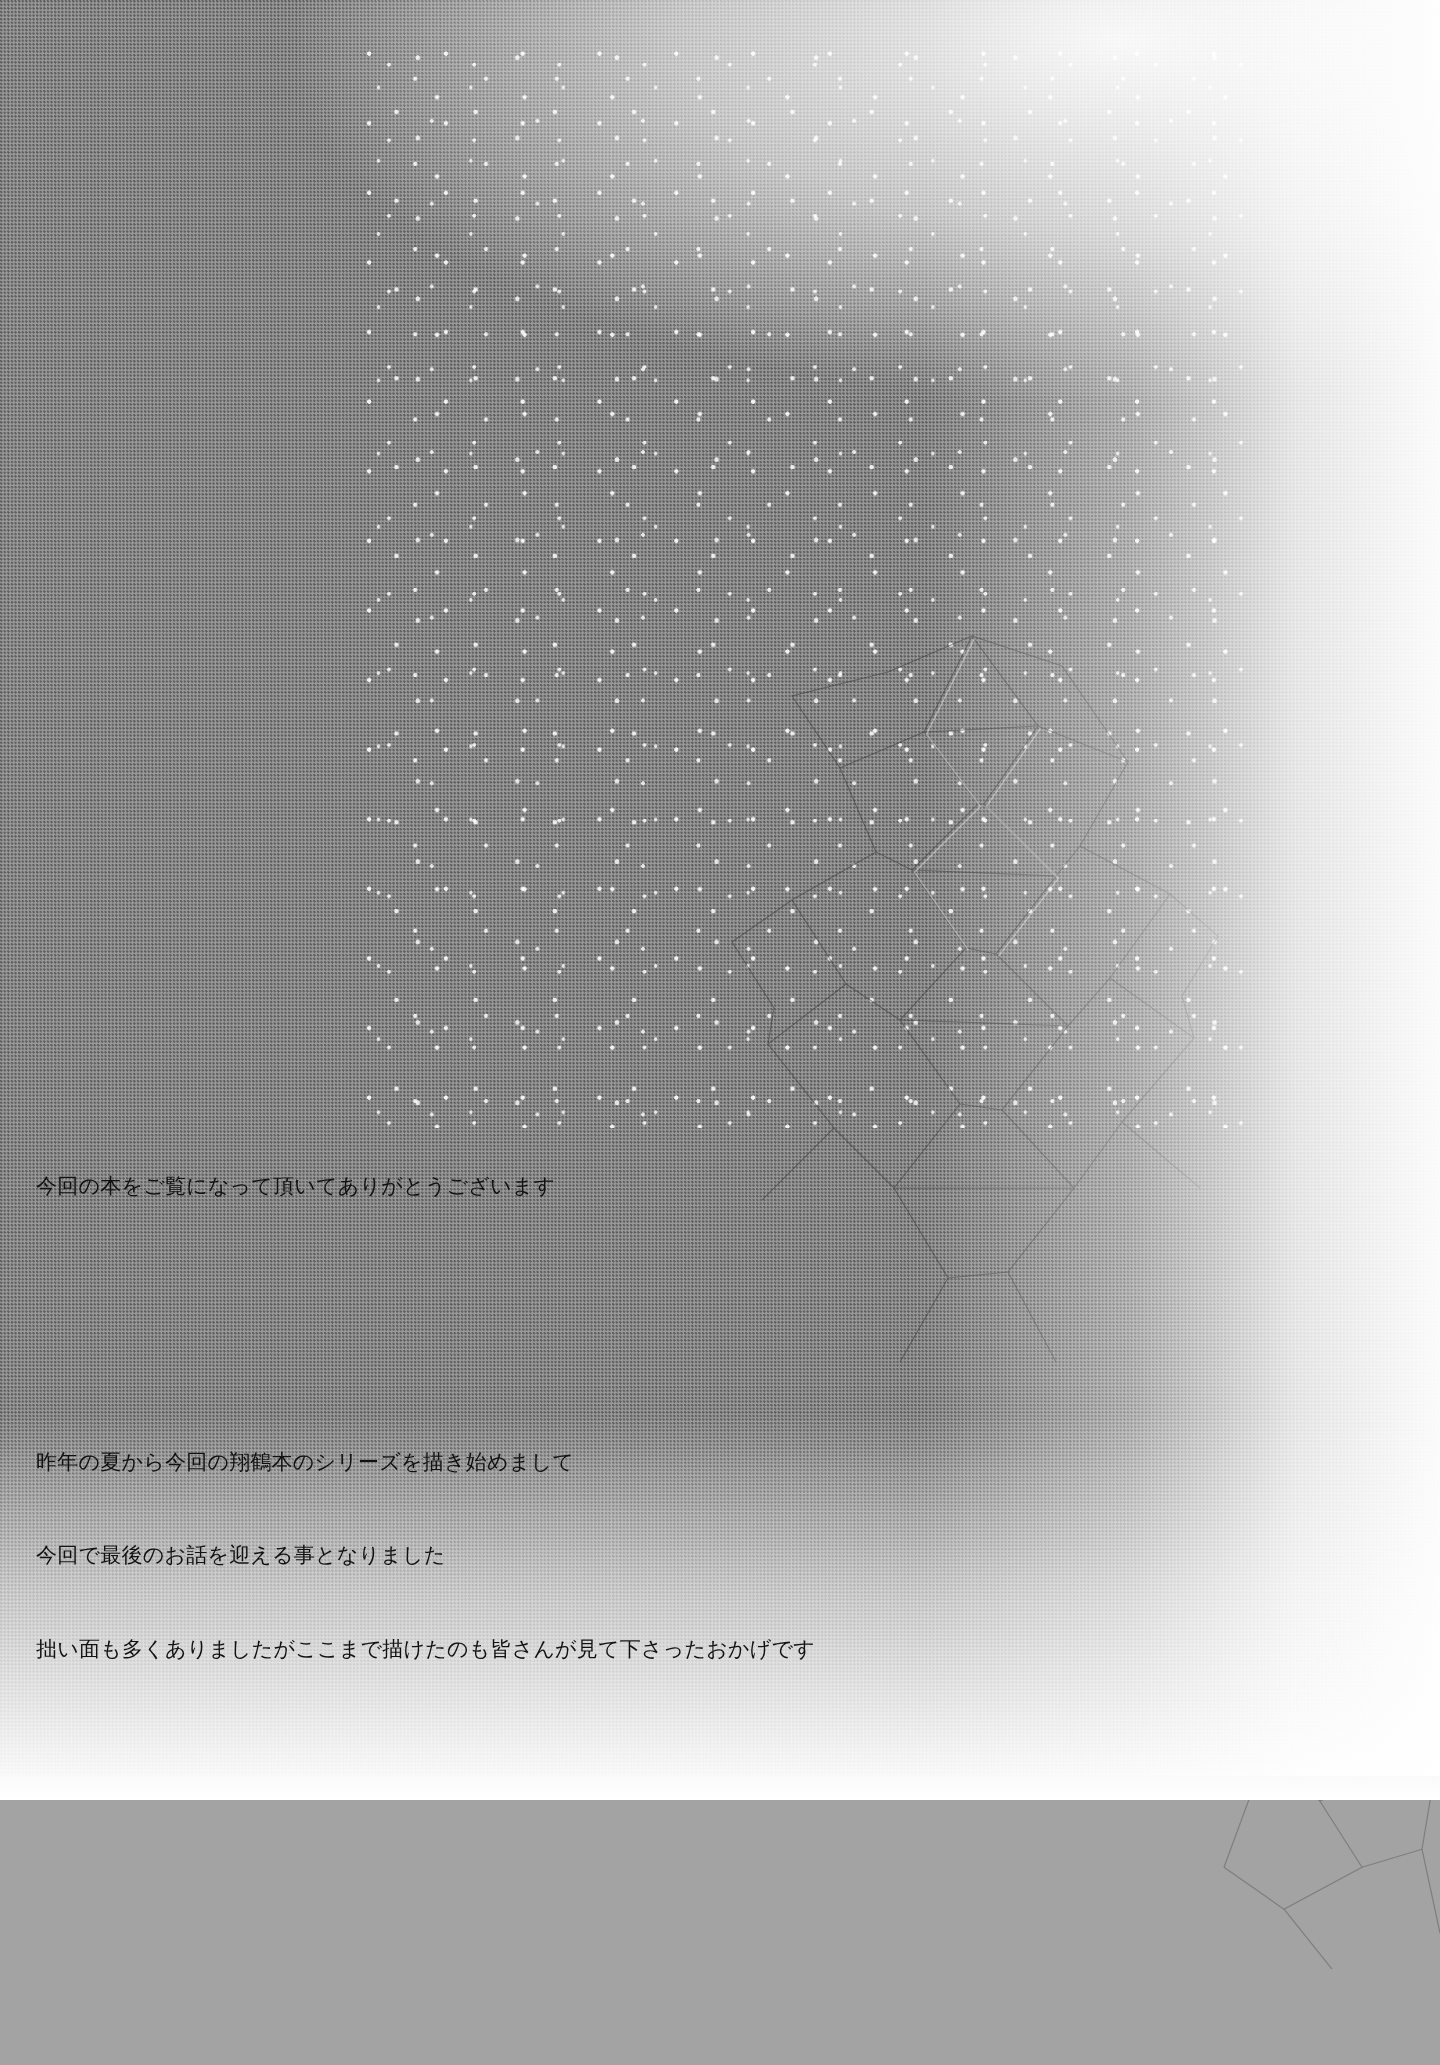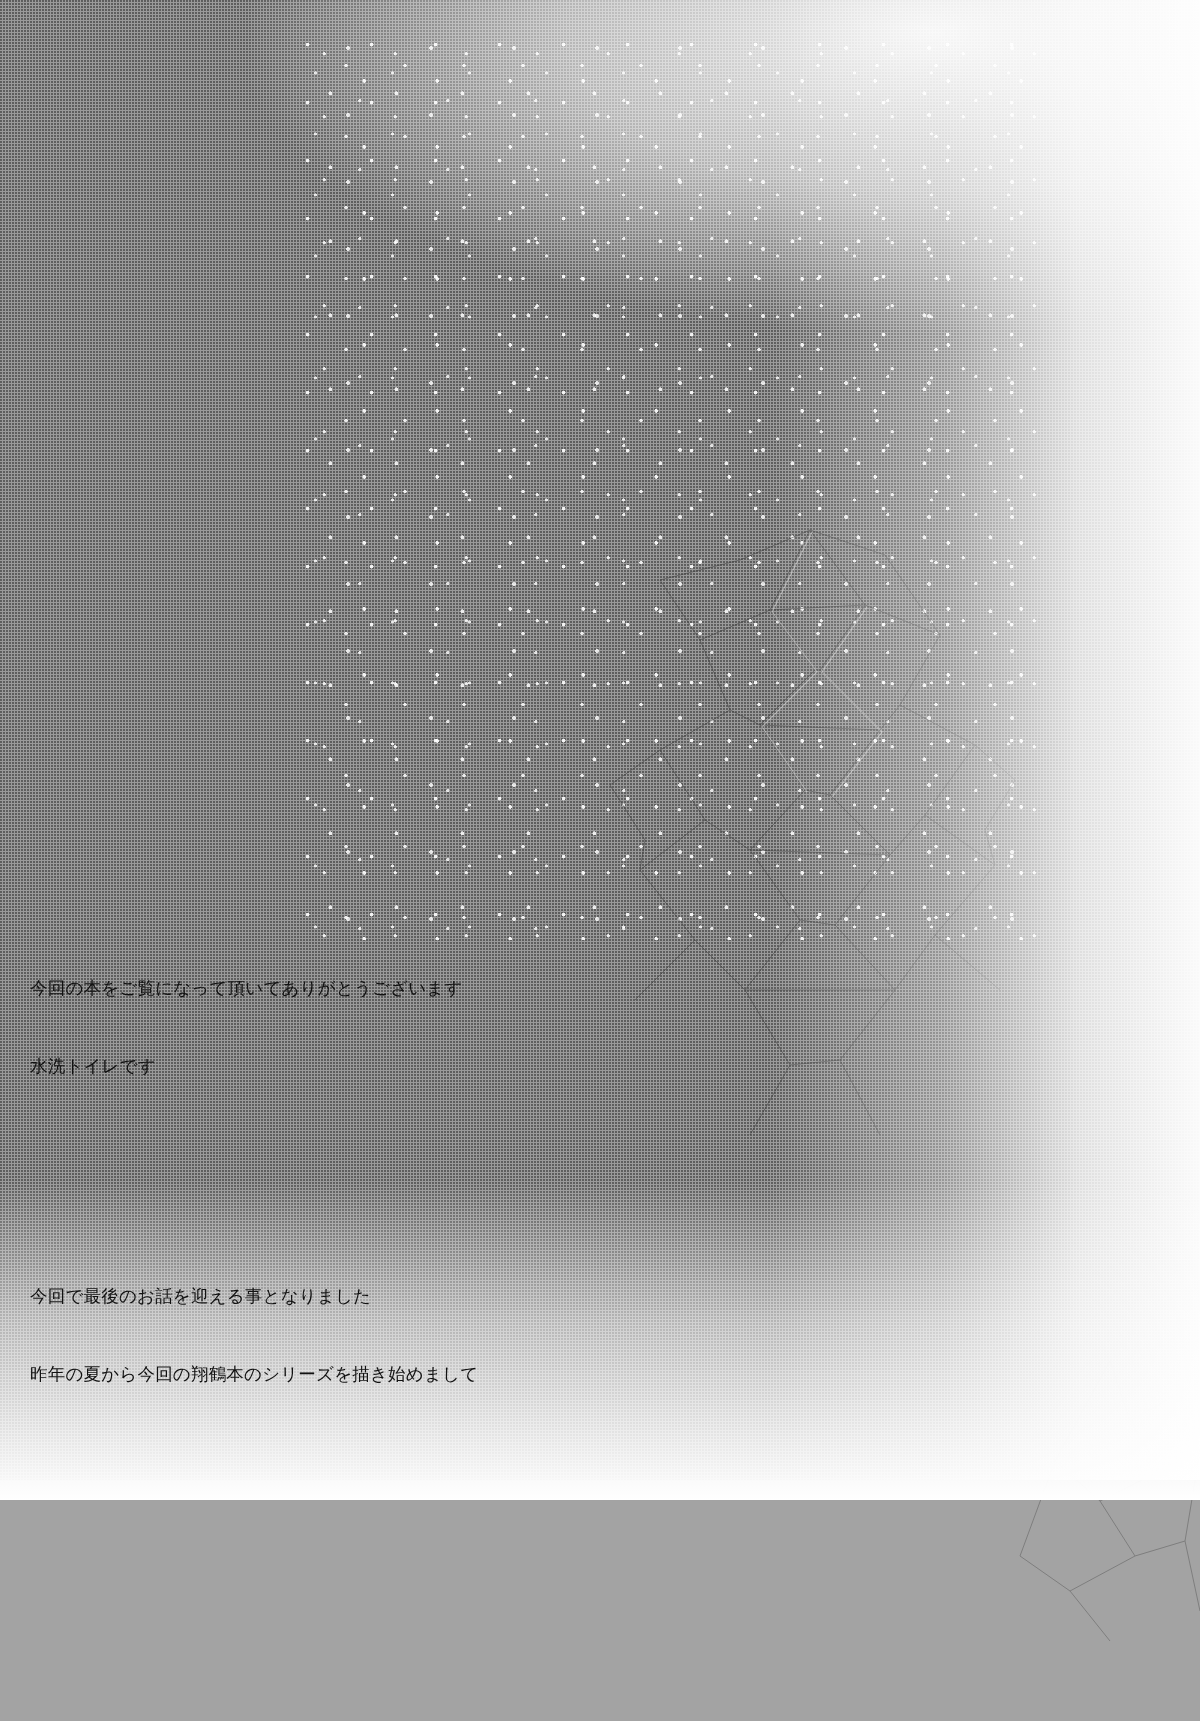--- a/index.html
+++ b/index.html
@@ -143,26 +143,26 @@
 
     <div class="tone-light-top"></div>
     <div class="tone-light-right"></div>
     <div class="tone-fade-bottom"></div>
   </div>
 
   <div class="afterword">
 
     <p class="para">
       <span class="line">今回の本をご覧になって頂いてありがとうございます</span>
-      <span class="line">水洗トイレです</span>
     </p>
 
     <p class="para">
+      <span class="line">昨年の夏から今回の翔鶴本のシリーズを描き始めまして</span>
       <span class="line">今回で最後のお話を迎える事となりました</span>
-      <span class="line">昨年の夏から今回の翔鶴本のシリーズを描き始めまして</span>
+      <span class="line">拙い面も多くありましたがここまで描けたのも皆さんが見て下さったおかげです</span>
     </p>
 
     <p class="para">
       
       
       
     </p>
 
     
 

